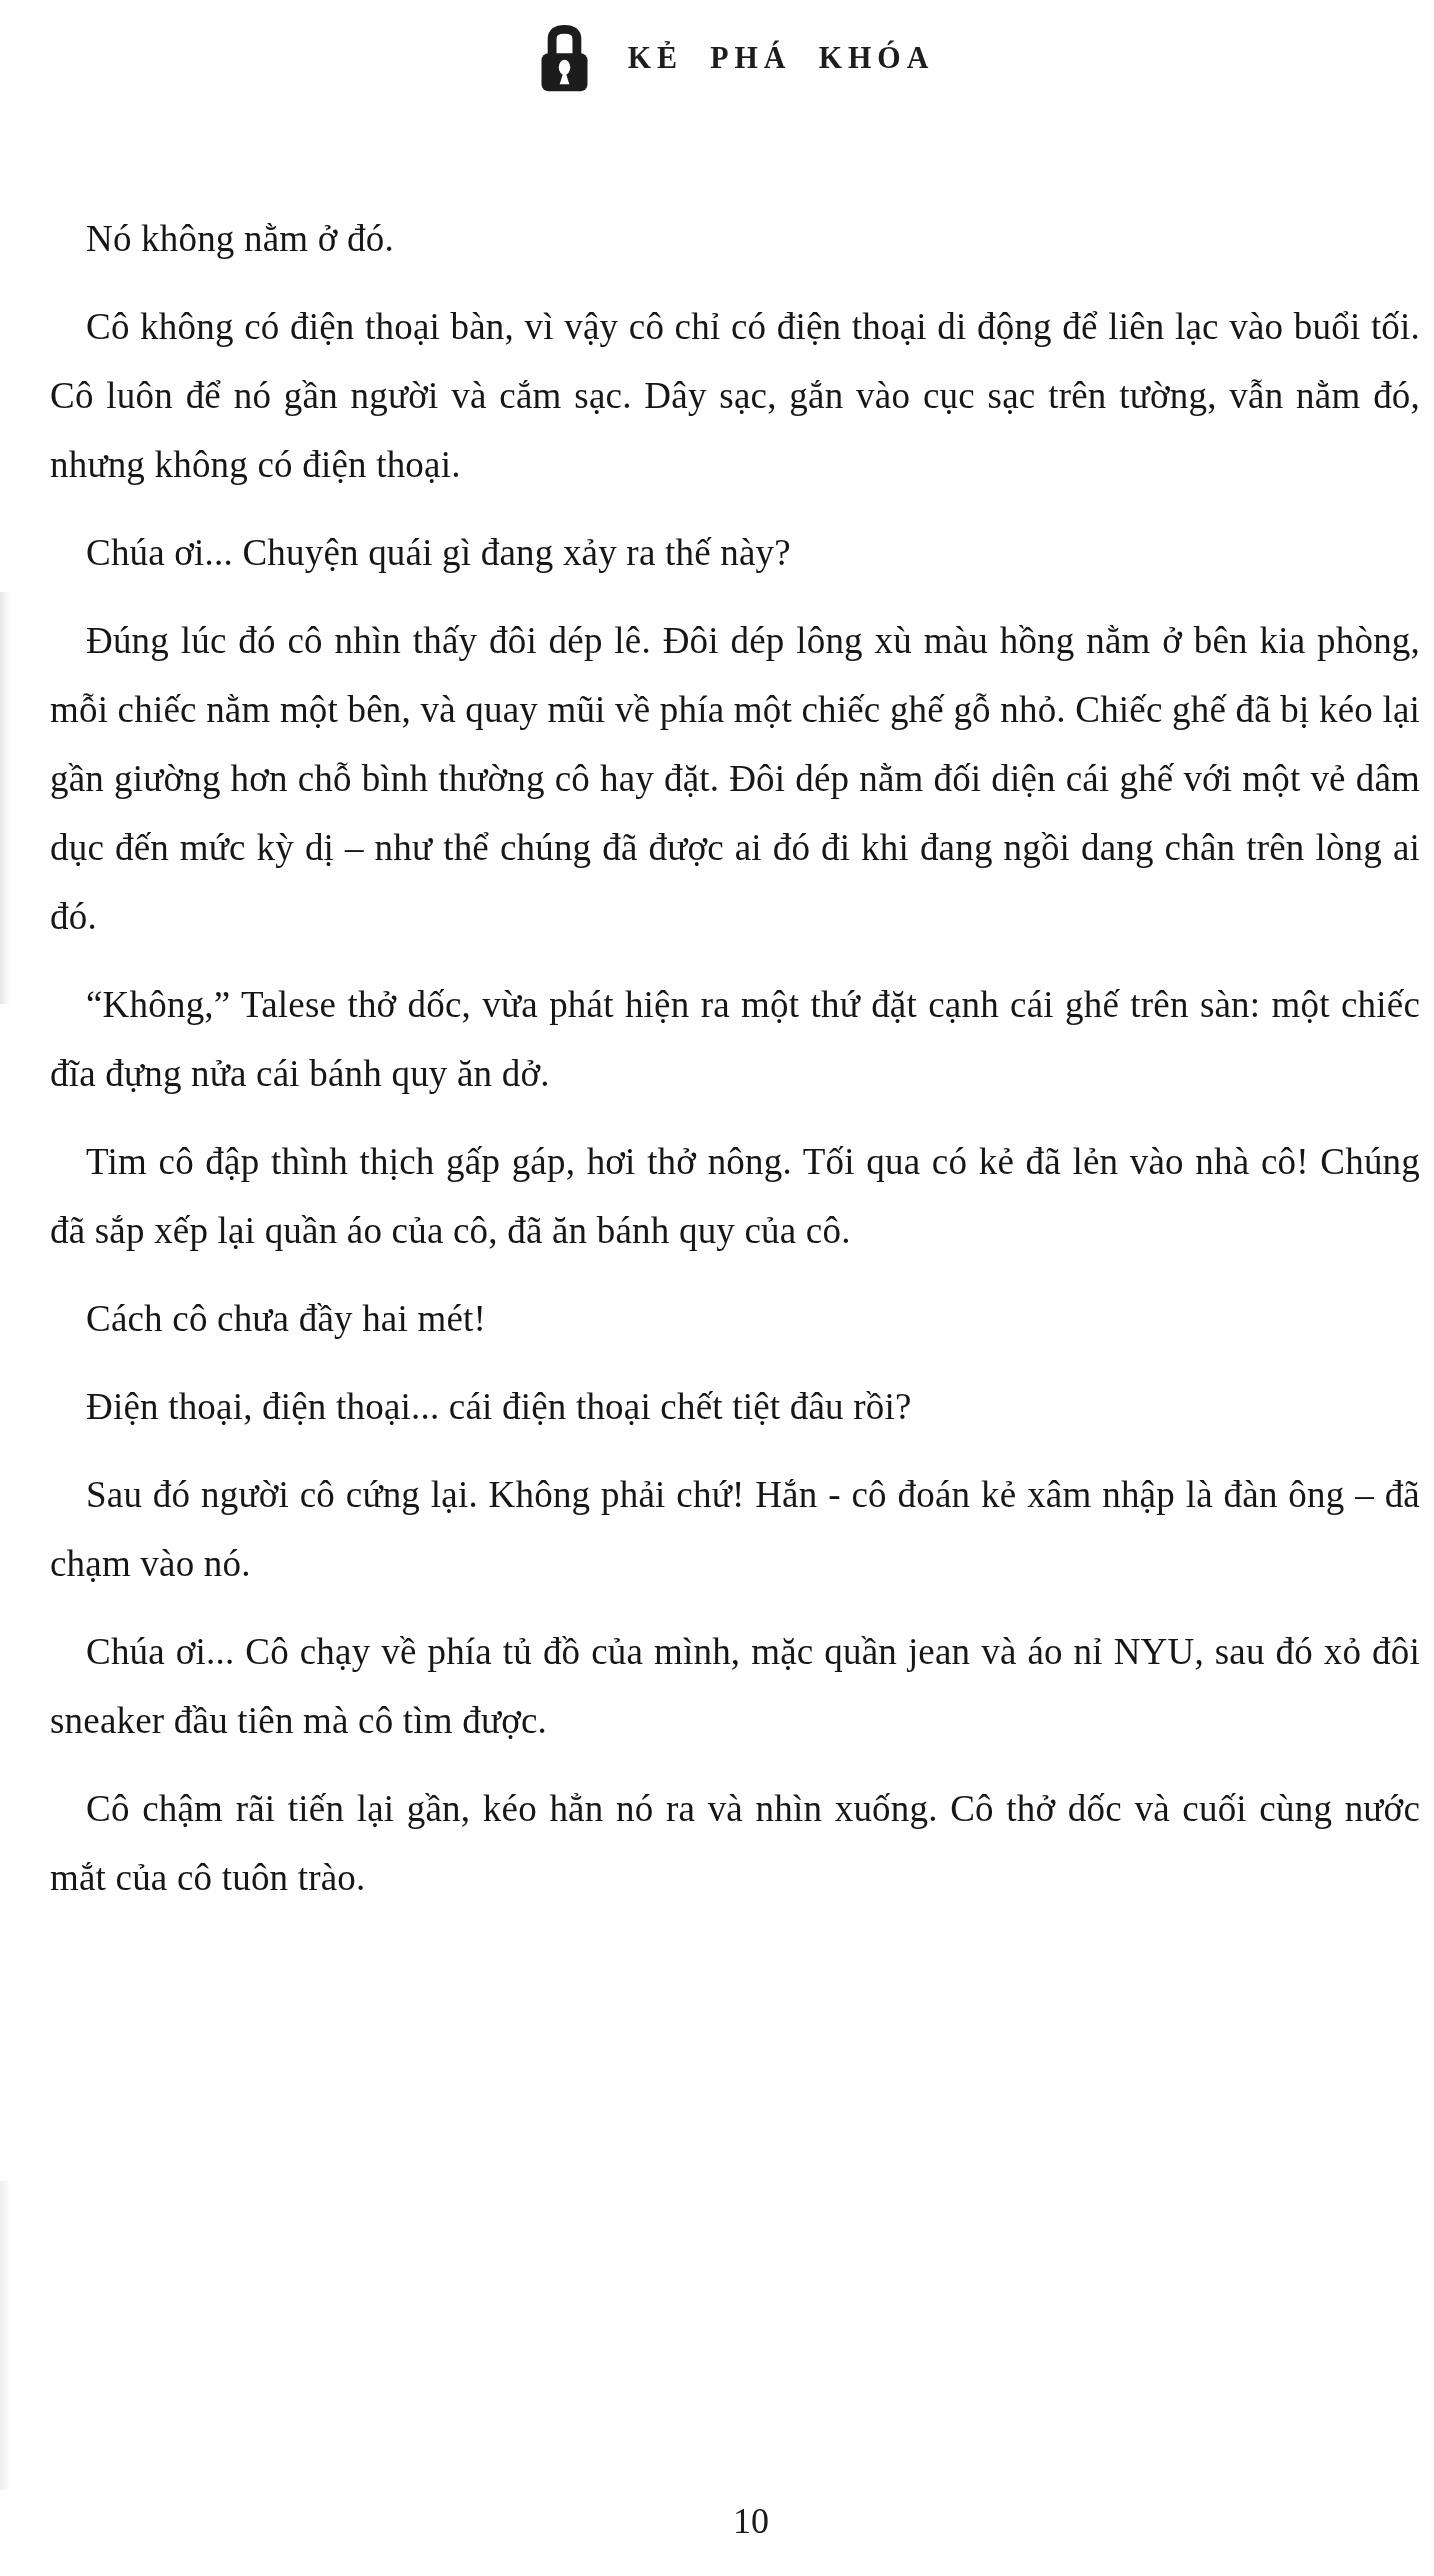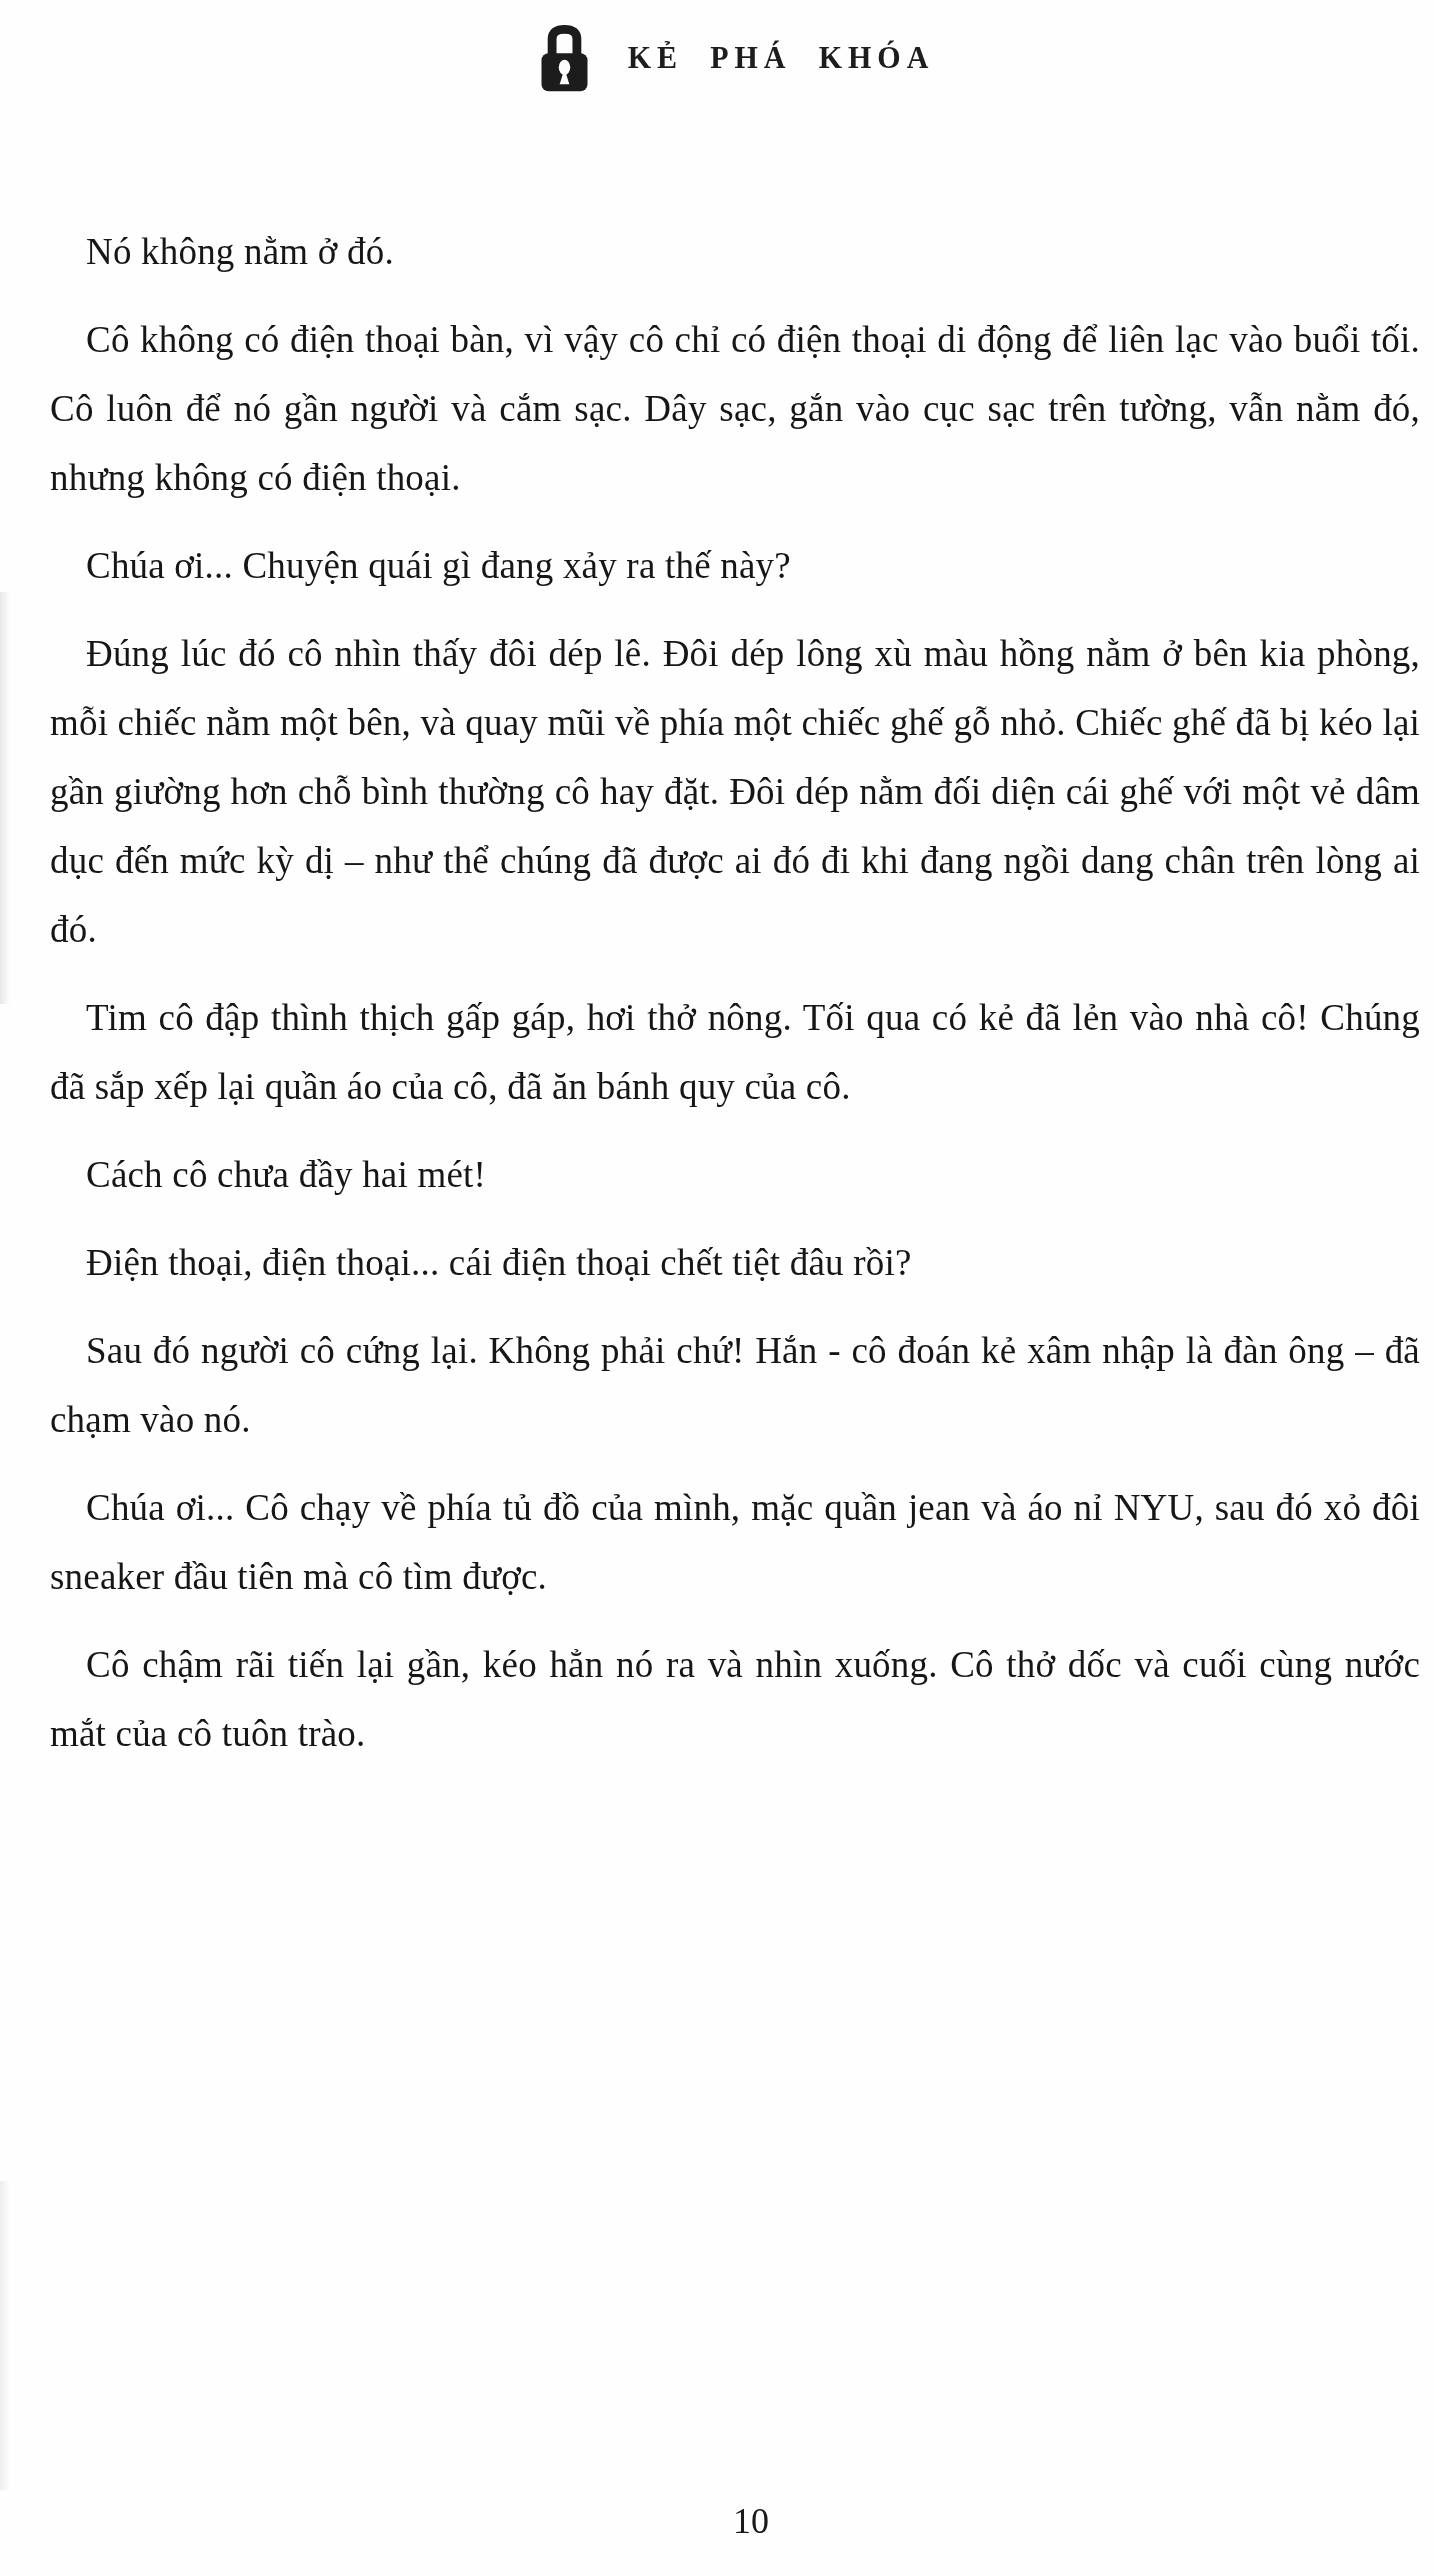--- a/index.html
+++ b/index.html
@@ -33,21 +33,21 @@
     font-size: 30px;
     font-weight: 700;
     letter-spacing: 6px;
     word-spacing: 13.7px;
     color: #1d1d1d;
     transform: scaleY(1.05);
   }
   
   .body-text {
     position: absolute;
-    top: 217px;
+    top: 204px;
     left: 50px;
     right: 51px;
   }
   .body-text p {
     margin: 0 0 19px 0;
     font-size: 37px;
     line-height: 69px;
     text-align: justify;
     text-indent: 36px;
     letter-spacing: 0.2px;
@@ -89,20 +89,21 @@
       </svg>
     </span>
     <span class="running-title">KẺ PHÁ KHÓA</span>
   </header>
 
   <main class="body-text">
     <p>Nó không nằm ở đó.</p>
     <p>Cô không có điện thoại bàn, vì vậy cô chỉ có điện thoại di động để liên lạc vào buổi tối. Cô luôn để nó gần người và cắm sạc. Dây sạc, gắn vào cục sạc trên tường, vẫn nằm đó, nhưng không có điện thoại.</p>
     <p>Chúa ơi... Chuyện quái gì đang xảy ra thế này?</p>
     <p>Đúng lúc đó cô nhìn thấy đôi dép lê. Đôi dép lông xù màu hồng nằm ở bên kia phòng, mỗi chiếc nằm một bên, và quay mũi về phía một chiếc ghế gỗ nhỏ. Chiếc ghế đã bị kéo lại gần giường hơn chỗ bình thường cô hay đặt. Đôi dép nằm đối diện cái ghế với một vẻ dâm dục đến mức kỳ dị – như thể chúng đã được ai đó đi khi đang ngồi dang chân trên lòng ai đó.</p>
+    <p>“Không,” Talese thở dốc, vừa phát hiện ra một thứ đặt cạnh cái ghế trên sàn: một chiếc đĩa đựng nửa cái bánh quy ăn dở.</p>
     <p>Tim cô đập thình thịch gấp gáp, hơi thở nông. Tối qua có kẻ đã lẻn vào nhà cô! Chúng đã sắp xếp lại quần áo của cô, đã ăn bánh quy của cô.</p>
     <p>Cách cô chưa đầy hai mét!</p>
     <p>Điện thoại, điện thoại... cái điện thoại chết tiệt đâu rồi?</p>
     <p>Sau đó người cô cứng lại. Không phải chứ! Hắn - cô đoán kẻ xâm nhập là đàn ông – đã chạm vào nó.</p>
     <p>Chúa ơi... Cô chạy về phía tủ đồ của mình, mặc quần jean và áo nỉ NYU, sau đó xỏ đôi sneaker đầu tiên mà cô tìm được.</p>
     <p>Cô chậm rãi tiến lại gần, kéo hẳn nó ra và nhìn xuống. Cô thở dốc và cuối cùng nước mắt của cô tuôn trào.</p>
   </main>
 
   <div class="page-number">10</div>
 

